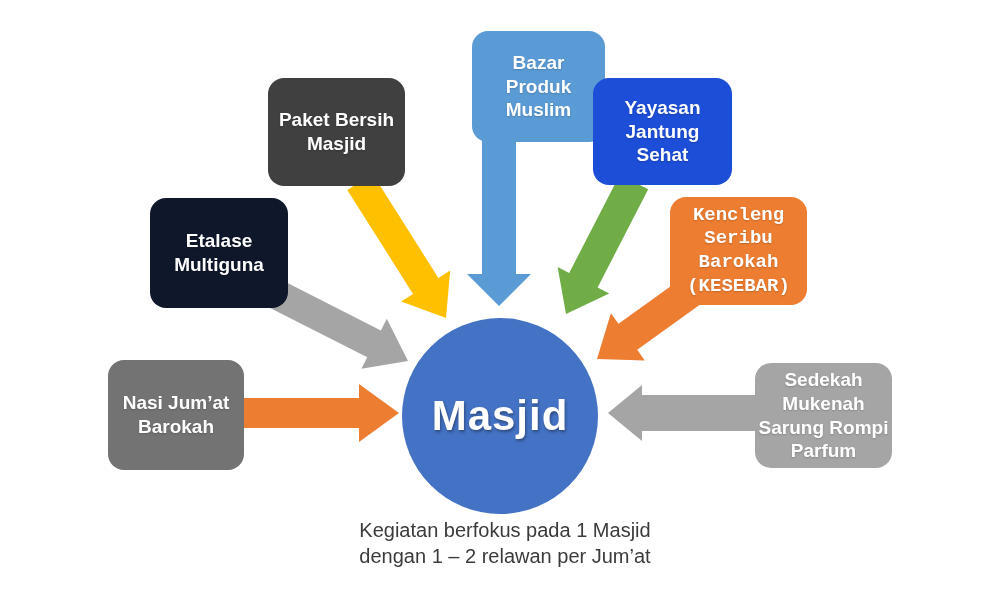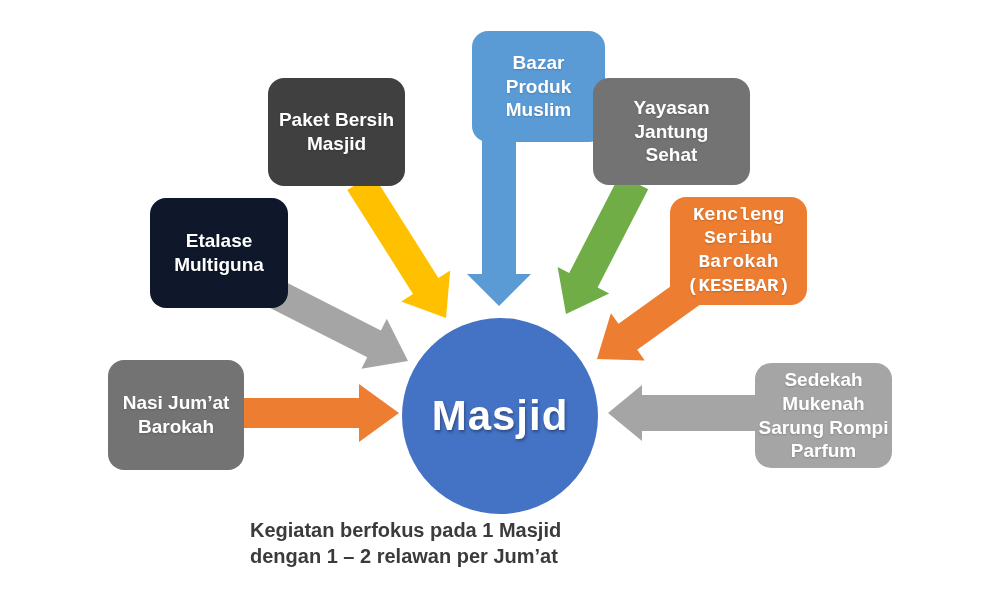--- a/index.html
+++ b/index.html
@@ -20,21 +20,21 @@
     position:absolute;left:402px;top:318px;width:196px;height:196px;
     border-radius:50%;z-index:3;
     display:flex;align-items:center;justify-content:center;
   }
   .center-label{
     color:#ffffff;font-size:42px;font-weight:bold;letter-spacing:1px;
     text-shadow:1px 2px 3px rgba(0,0,0,0.35);
   }
   .caption{
     position:absolute;left:250px;top:517px;width:510px;z-index:2;
-    text-align:left;font-size:20px;font-weight:bold;color:#3b3b3b;
+    text-align:center;font-size:20px;font-weight:normal;color:#3b3b3b;
     line-height:1.32;white-space:pre-line;
   }
 </style>
 </head>
 <body>
 
 <div class="stage">
 
   <svg id="arrow-layer" width="1000" height="603">
       <polygon points="244,428 359,428 359,442 399,413 359,384 359,398 244,398" fill="#ED7D31"></polygon>
@@ -56,21 +56,21 @@
   </div>
   <div class="node" style="left: 268px; top: 78px; width: 137px; height: 108px; background: #404040;">
     <span>Paket Bersih
 Masjid</span>
   </div>
   <div class="node" style="left: 432px; top: 31px; width: 133px; height: 111px; background: rgb(91, 155, 213); margin-left: 40px;">
     <span>Bazar
 Produk
 Muslim</span>
   </div>
-  <div class="node" style="left: 593px; top: 78px; width: 157px; height: 107px; background: #737373; text-align: center;">
+  <div class="node" style="left: 593px; top: 78px; width: 139px; height: 107px; background: #1d4ed8; text-align: center;">
     <span>Yayasan
 Jantung
 Sehat</span>
   </div>
   <div class="node" style="left: 670px; top: 197px; width: 137px; height: 108px; background: rgb(237, 125, 49); font-family: Liberation Mono, monospace;">
     <span>Kencleng
 Seribu
 Barokah
 (KESEBAR)</span>
   </div>

